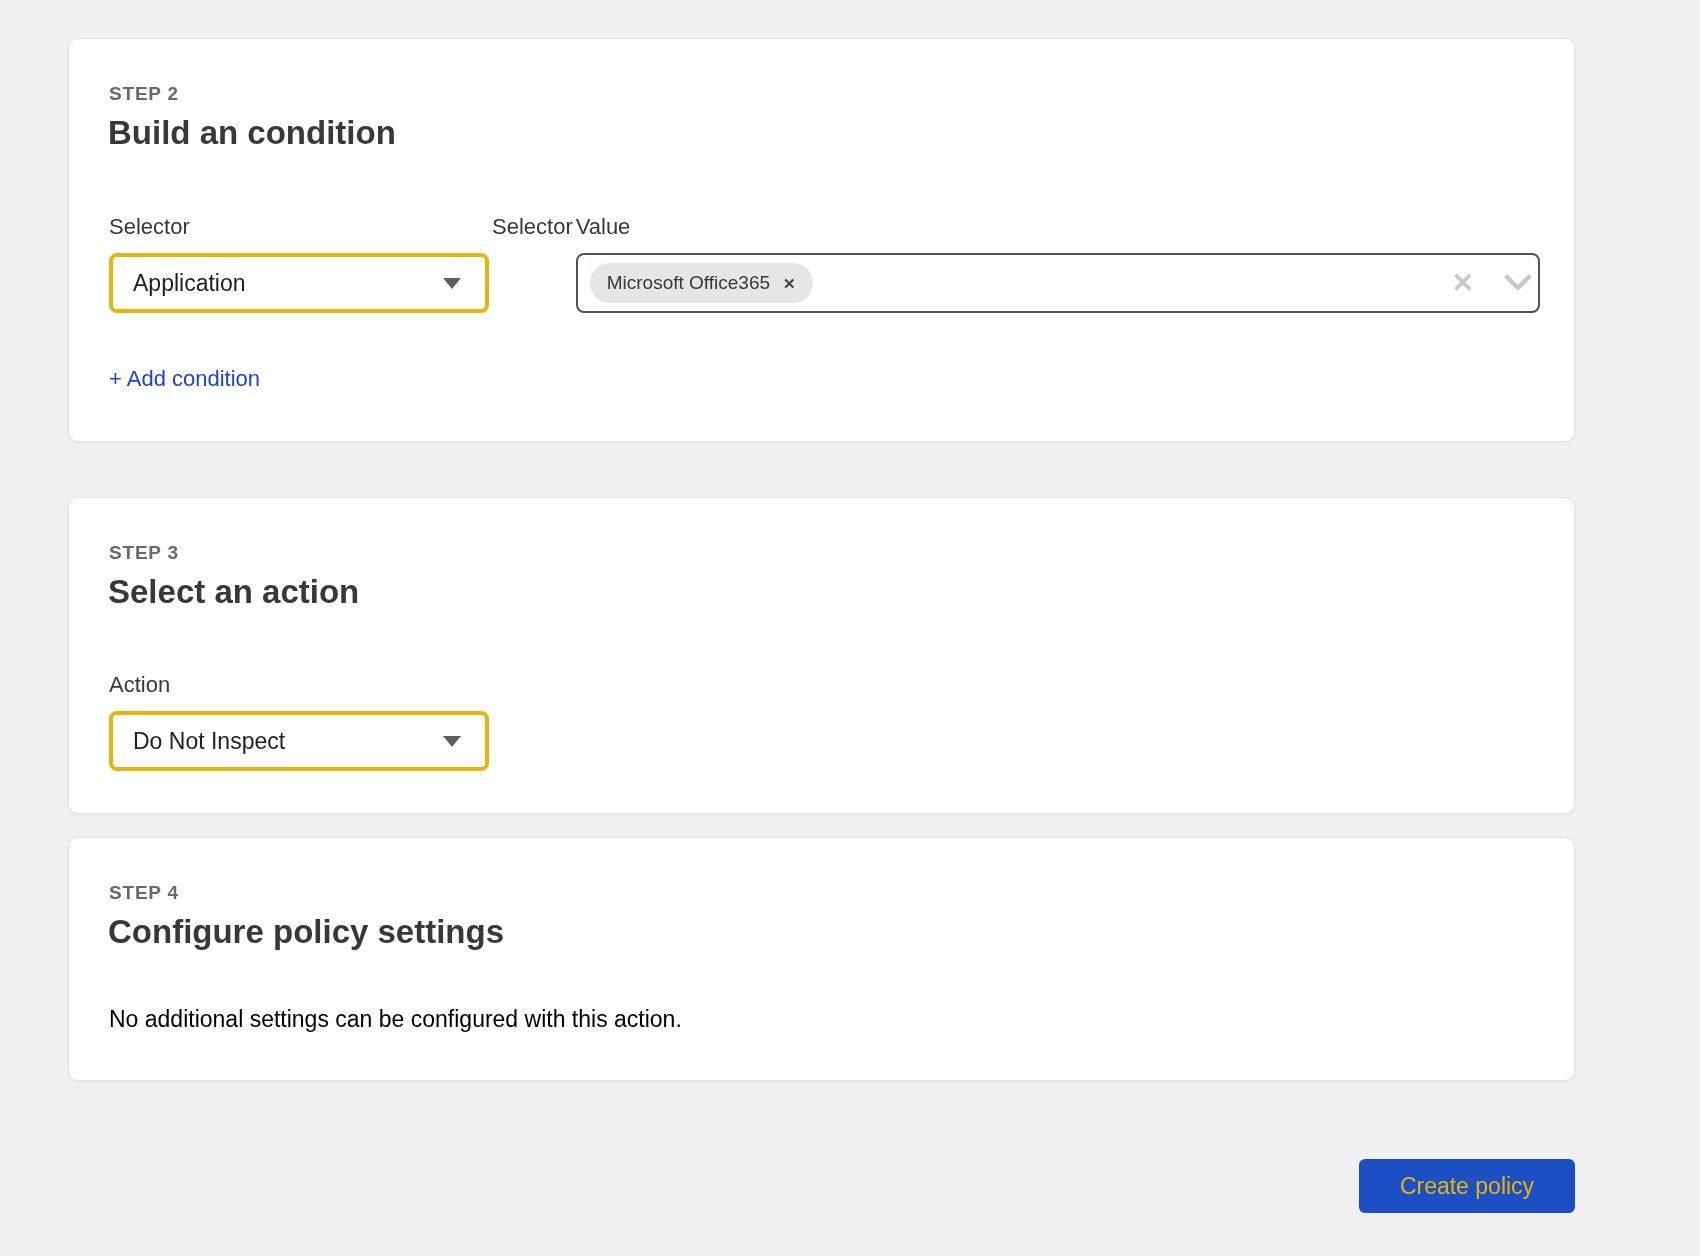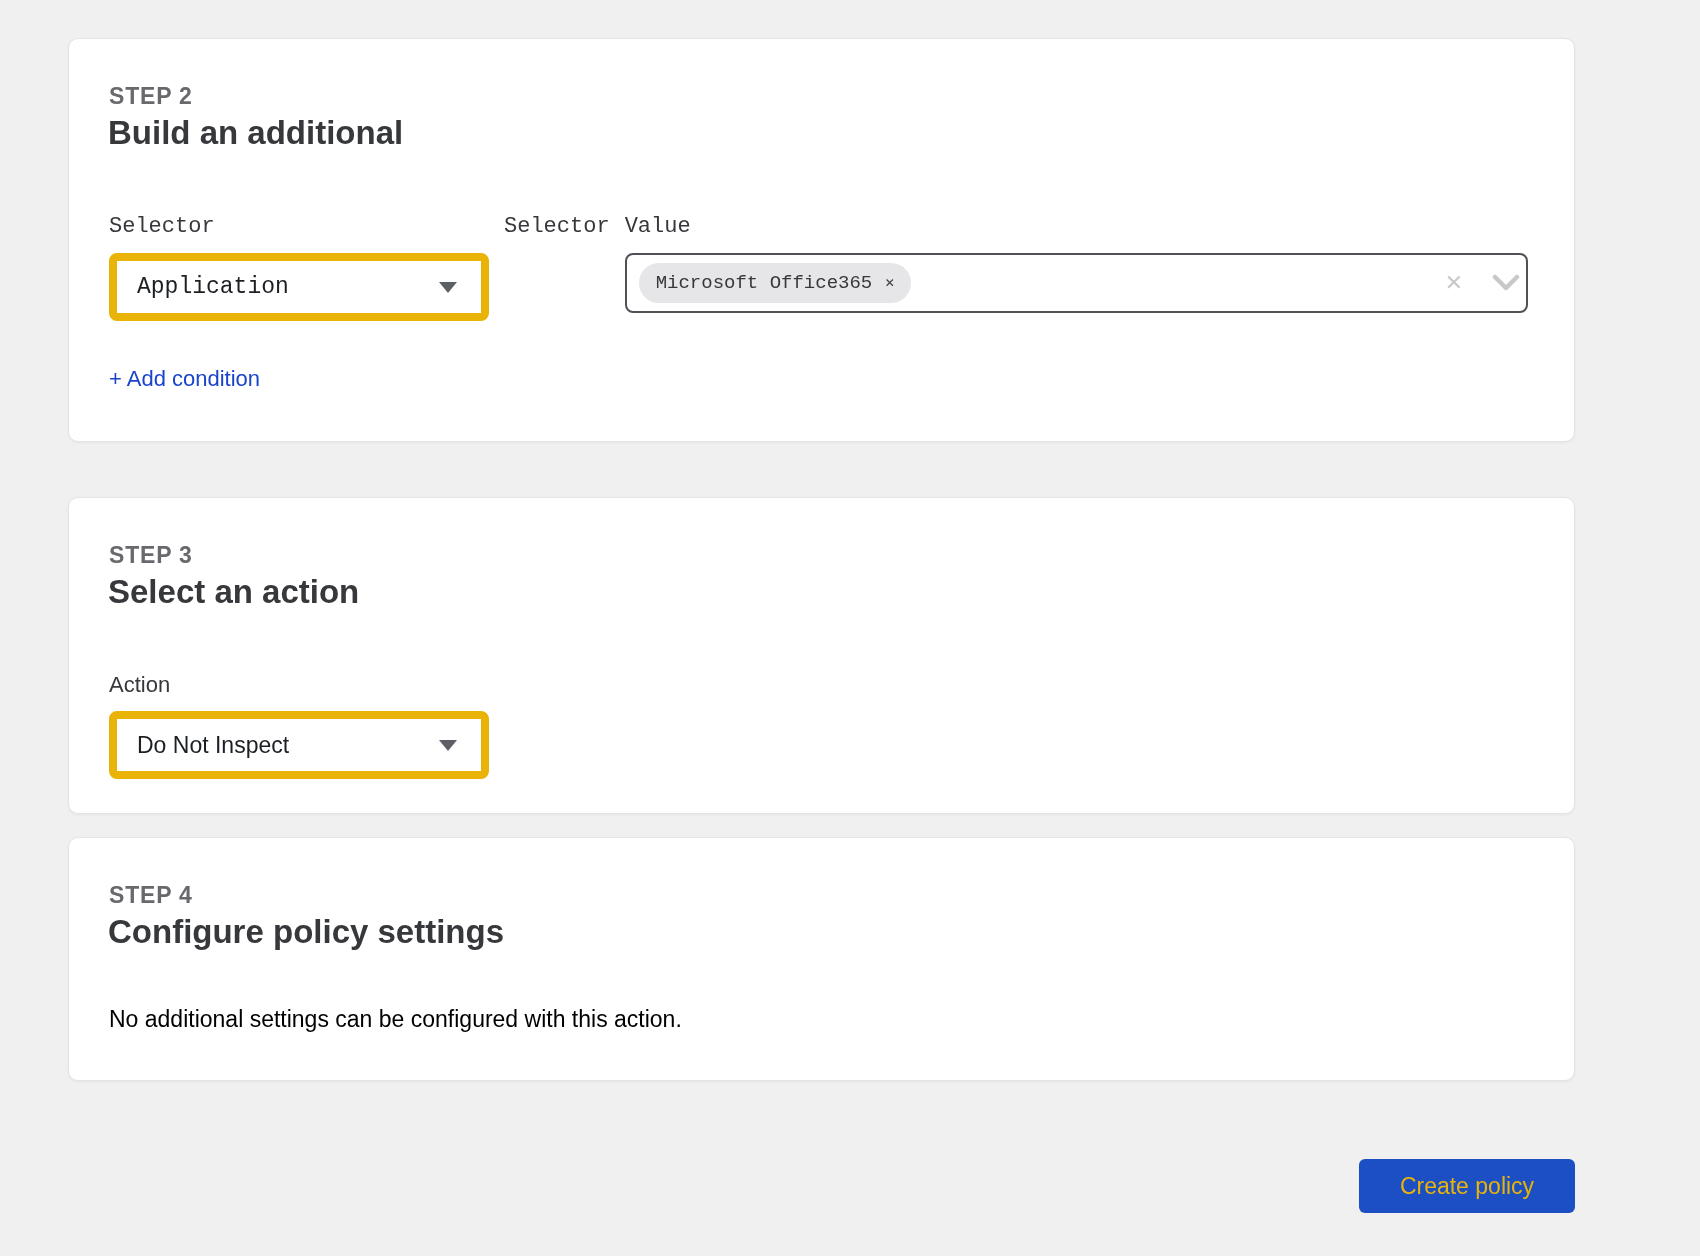--- a/index.html
+++ b/index.html
@@ -19,39 +19,39 @@
     border:1px solid #e4e4e6;
     border-radius:10px;
     box-shadow:0 1px 3px rgba(0,0,0,0.05);
   }
   #card-expression { top:38px;  height:404px; }
   #card-action     { top:497px; height:317px; }
   #card-settings   { top:837px; height:244px; }
 
   .step-label {
     position:absolute; left:40px; top:44px;
-    font-size:23px; font-weight:700; letter-spacing:.8px;
+    font-size:19px; font-weight:700; letter-spacing:.8px;
     color:#67696d;
   }
   .card-title {
     position:absolute; left:39px; top:72px;
     font-size:33px; font-weight:700; color:#36383b;
     line-height:44px;
   }
   .fields-row {
-    position:absolute; left:40px; right:46px; top:175px;
-    display:flex; gap:15px;font-family:Liberation Mono, monospace;
+    position:absolute; left:40px; right:34px; top:175px;
+    display:flex; gap:3px;
   }
   .field { display:flex; flex-direction:column; }
   .field-label {
     font-size:22px; color:#36383b; line-height:26px; margin-bottom:13px;
   }
   .select-box {
-    height:68px;
-    border:8px solid #eab308;
+    height:60px;
+    border:4px solid #eab308;
     border-radius:8px;
     background:#fff;
     display:flex; align-items:center; justify-content:space-between;
     padding:0 24px 0 20px;
     cursor:pointer;
   }
   .select-value { font-size:23px; color:#1c1f23; }
   .caret {
     width:0; height:0;
     border-left:9px solid transparent;
@@ -113,21 +113,21 @@
     cursor:pointer;
   }
 </style>
 </head>
 <body style="background: rgb(240, 240, 241);">
 
 <div>
 
   <section class="card" id="card-expression">
     <div class="step-label">STEP 2</div>
-    <h2 class="card-title">Build an additional</h2>
+    <h2 class="card-title">Build an condition</h2>
 
     <div class="fields-row">
 
       <div class="field field-selector">
         <div class="field-label">Selector</div>
         <div class="select-box">
           <span class="select-value">Application</span>
           <span class="caret"></span>
         </div>
       </div>

